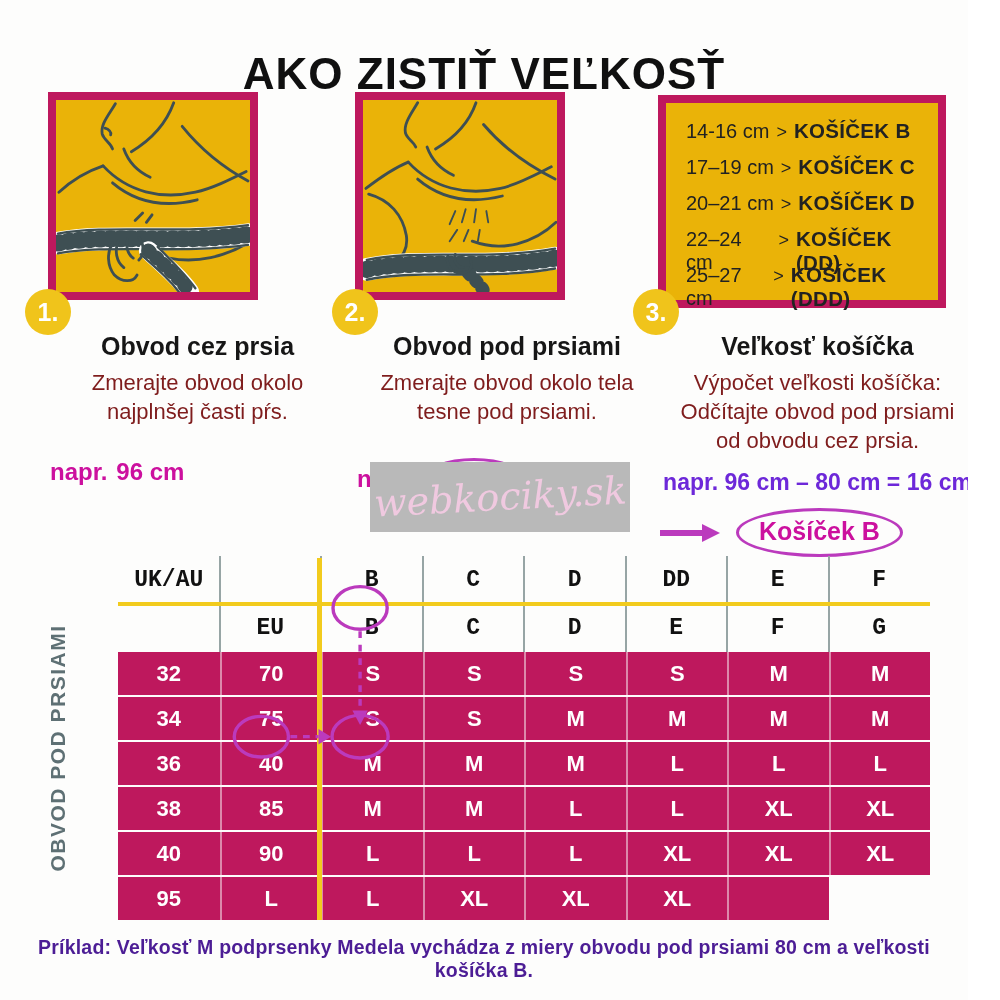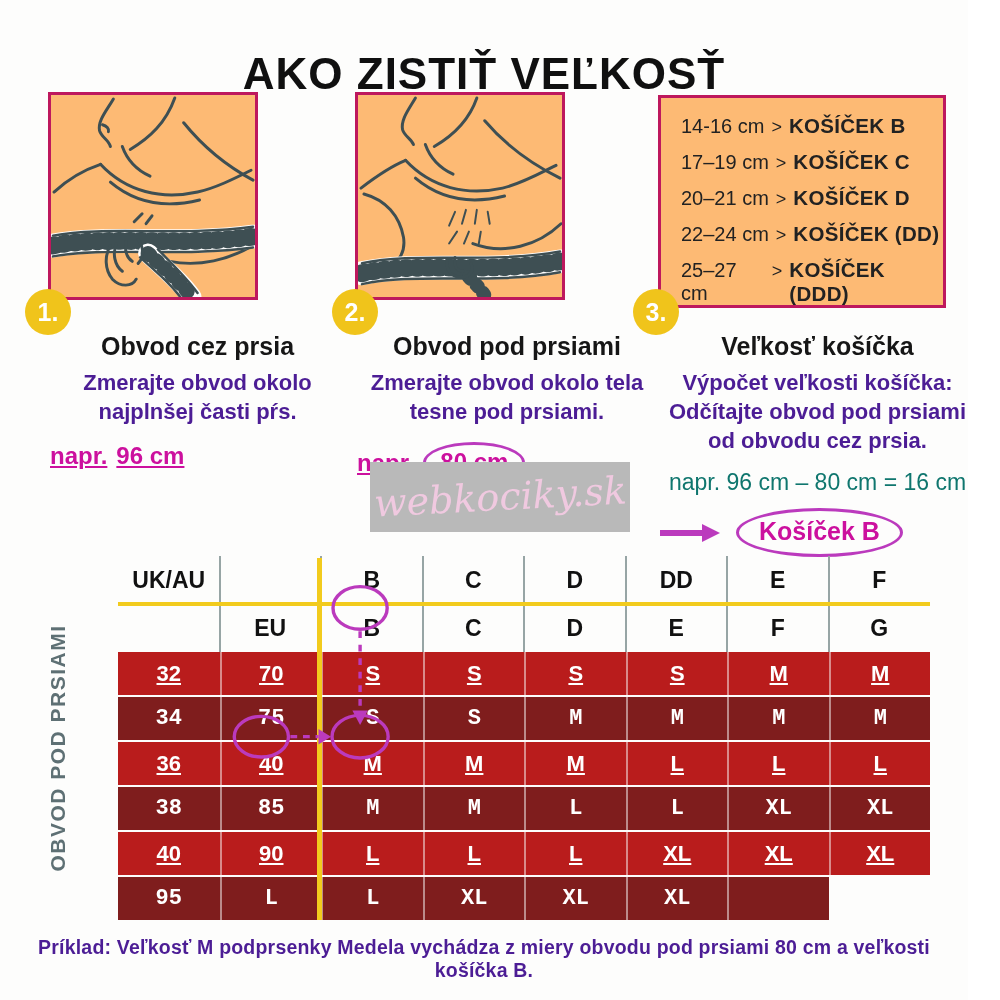--- a/index.html
+++ b/index.html
@@ -4,21 +4,21 @@
 <style>
   html,body{margin:0;padding:0;background:#fff;}
   .page{position:relative;width:968px;height:1000px;background:#fdfdfc;overflow:hidden;
         font-family:"Liberation Sans","DejaVu Sans",sans-serif;color:#111;}
 
   
   .title{position:absolute;top:20px;left:0;width:100%;text-align:center;
          font-size:44px;font-weight:bold;letter-spacing:1px;color:#101010;}
 
   
-  .illus-box{position:absolute;border:3px solid #be185d;background:#fdba74;box-sizing:border-box;}
+  .illus-box{position:absolute;border:8px solid #be185d;background:#eab308;box-sizing:border-box;}
   .box1{left:48px;top:92px;width:210px;height:208px;}
   .box2{left:355px;top:92px;width:210px;height:208px;}
   .box3{left:658px;top:95px;width:288px;height:213px;padding:16px 0 0 20px;}
   .illus-box svg{display:block;width:100%;height:100%;}
 
   
   .cup-row{display:flex;align-items:baseline;gap:7px;height:36px;font-size:20px;color:#222;}
   .cup-row .range{font-weight:normal;}
   .cup-row .sep{font-size:18px;}
   .cup-row .cup{font-weight:bold;font-size:20.5px;letter-spacing:.3px;}
@@ -30,54 +30,54 @@
   .num1{left:25px;top:289px;}
   .num2{left:332px;top:289px;}
   .num3{left:633px;top:289px;}
 
   
   .step-text{position:absolute;text-align:center;}
   .t1{left:50px;top:332px;width:295px;}
   .t2{left:357px;top:332px;width:300px;}
   .t3{left:660px;top:332px;width:315px;}
   .step-text h2{margin:0 0 7px 0;font-size:25px;font-weight:bold;color:#161616;}
-  .step-text p.body{margin:0;font-size:22px;line-height:29px;color:#4c1d95;white-space:pre-line;font-weight:bold;}
-  .example{margin-top:16px;display:flex;align-items:center;gap:9px;
-           font-size:24px;font-weight:bold;color:#CC109E;text-decoration:underline;}
+  .step-text p.body{margin:0;font-size:22px;line-height:29px;color:#7f1d1d;white-space:pre-line;}
+  .example{margin-top:32px;display:flex;align-items:center;gap:9px;
+           font-size:24px;font-weight:bold;color:#CC109E;}
   .oval{border:3px solid #BB3ABD;border-radius:50%;padding:3px 14px 4px 14px;display:inline-block;}
-  .example3{margin-top:14px;font-size:23px;font-weight:normal;color:#0f766e;}
+  .example3{margin-top:14px;font-size:23px;font-weight:bold;color:#6d28d9;}
   .result-row{margin-top:12px;display:flex;align-items:center;gap:14px;}
   .result-oval{border:3px solid #BB3ABD;border-radius:50%;padding:6px 20px 8px 20px;
                font-size:25px;font-weight:bold;color:#CC109E;}
 
   
   .watermark{position:absolute;left:370px;top:462px;width:260px;height:70px;background:#b9b9b9;
              display:flex;align-items:center;justify-content:center;z-index:6;}
   .watermark span{font-family:"DejaVu Serif","Liberation Serif",serif;font-style:italic;
                   font-size:38px;color:#f0c9e0;transform:rotate(-3deg);}
 
   
   .side-label{position:absolute;left:58px;top:748px;transform:translate(-50%,-50%) rotate(-90deg);
               white-space:nowrap;font-size:21px;font-weight:bold;letter-spacing:1.5px;color:#5E7074;}
   .size-table{position:absolute;left:118px;top:558px;width:812px;height:362px;}
   .trow{display:grid;grid-template-columns:repeat(8,1fr);}
   .hrow1{position:absolute;top:0;left:0;width:100%;height:44px;}
   .hrow2{position:absolute;top:48px;left:0;width:100%;height:44px;}
   .hcell{position:relative;display:flex;align-items:center;justify-content:center;
-         font-size:23px;font-weight:bold;color:#111;}
+         font-size:23px;font-weight:bold;color:#111;font-family:Liberation Mono, monospace;}
   .hcell:not(:first-child)::before{content:'';position:absolute;left:-1px;top:-2px;bottom:-4px;
          width:2px;background:#97a5a5;}
   .yellow-hline{position:absolute;top:44px;left:0;width:100%;height:4px;background:#F2CB1D;z-index:2;}
   .yellow-vline{position:absolute;left:199px;top:0;width:5px;height:362px;background:#F2CB1D;z-index:3;}
   .tbody{position:absolute;top:94px;left:0;width:100%;}
   .brow{height:43px;margin-bottom:2px;}
   .bcell{display:flex;align-items:center;justify-content:center;
          font-size:22px;font-weight:bold;color:#fff;}
-  .brow.light .bcell{background:#b91c1c;text-decoration:underline;}
-  .brow.dark  .bcell{background:#7f1d1d;font-family:Liberation Mono, monospace;}
+  .brow.light .bcell{background:#be185d;}
+  .brow.dark  .bcell{background:#be185d;}
   .bcell:not(:first-child){border-left:2px solid rgba(250,250,250,.5);box-sizing:border-box;}
 
   
   .annot{position:absolute;inset:0;z-index:5;pointer-events:none;}
 
   
   .caption{position:absolute;top:936px;left:0;width:100%;text-align:center;
            font-size:19.5px;font-weight:bold;color:#4c1d95;letter-spacing:.2px;}
 </style>
 </head>

